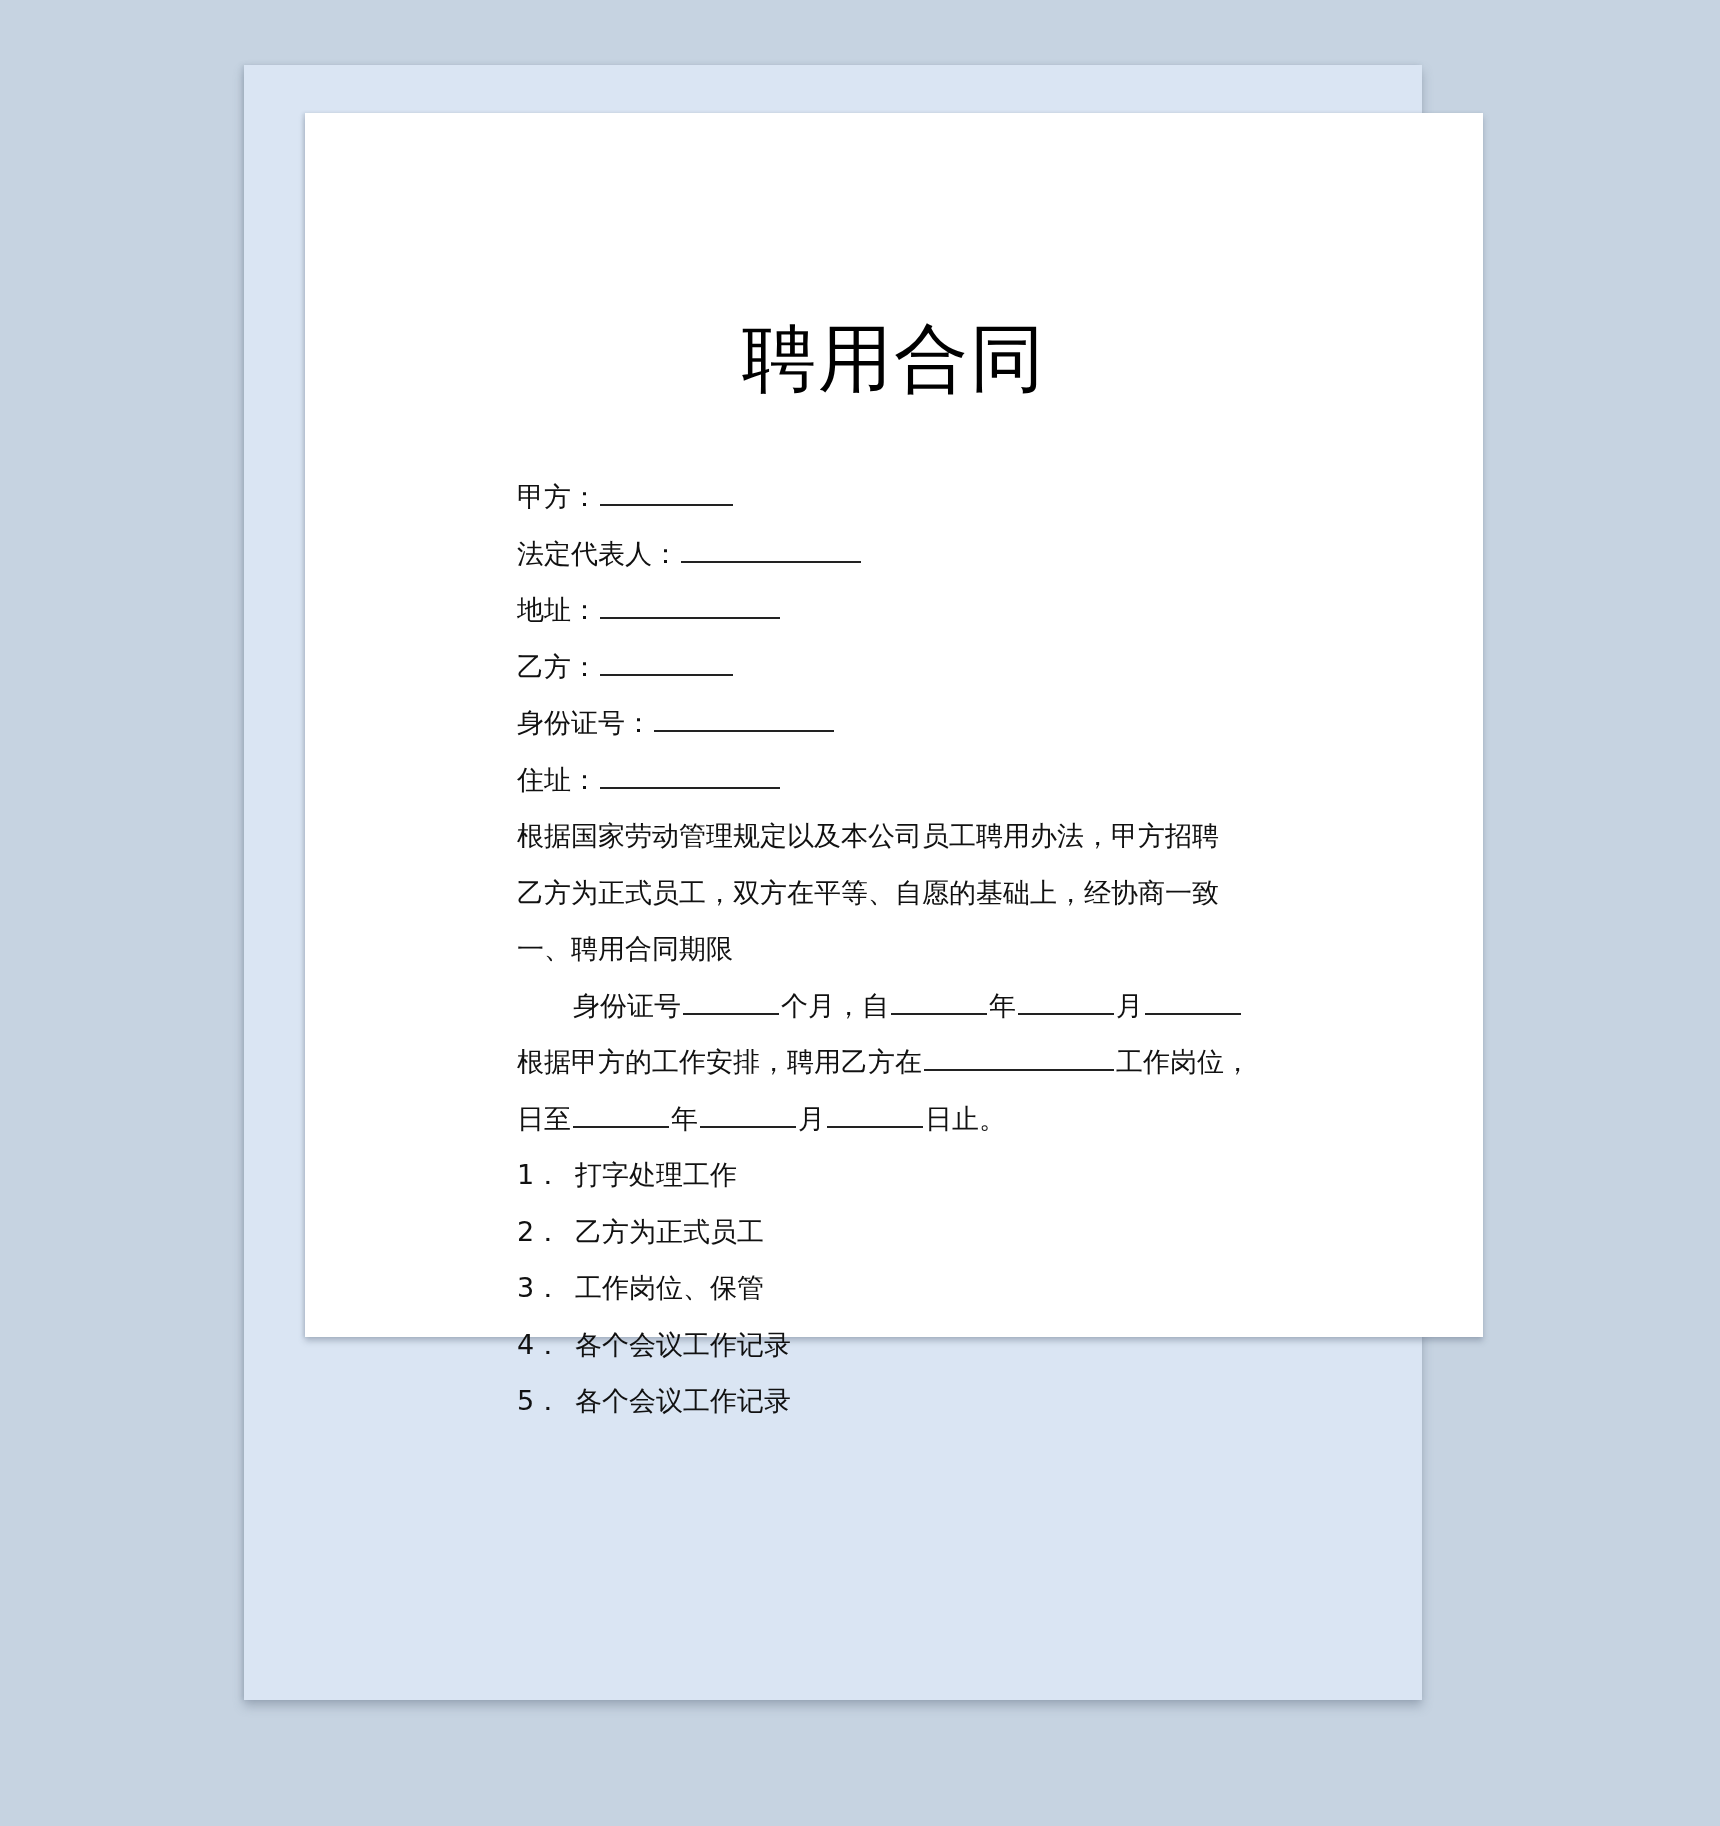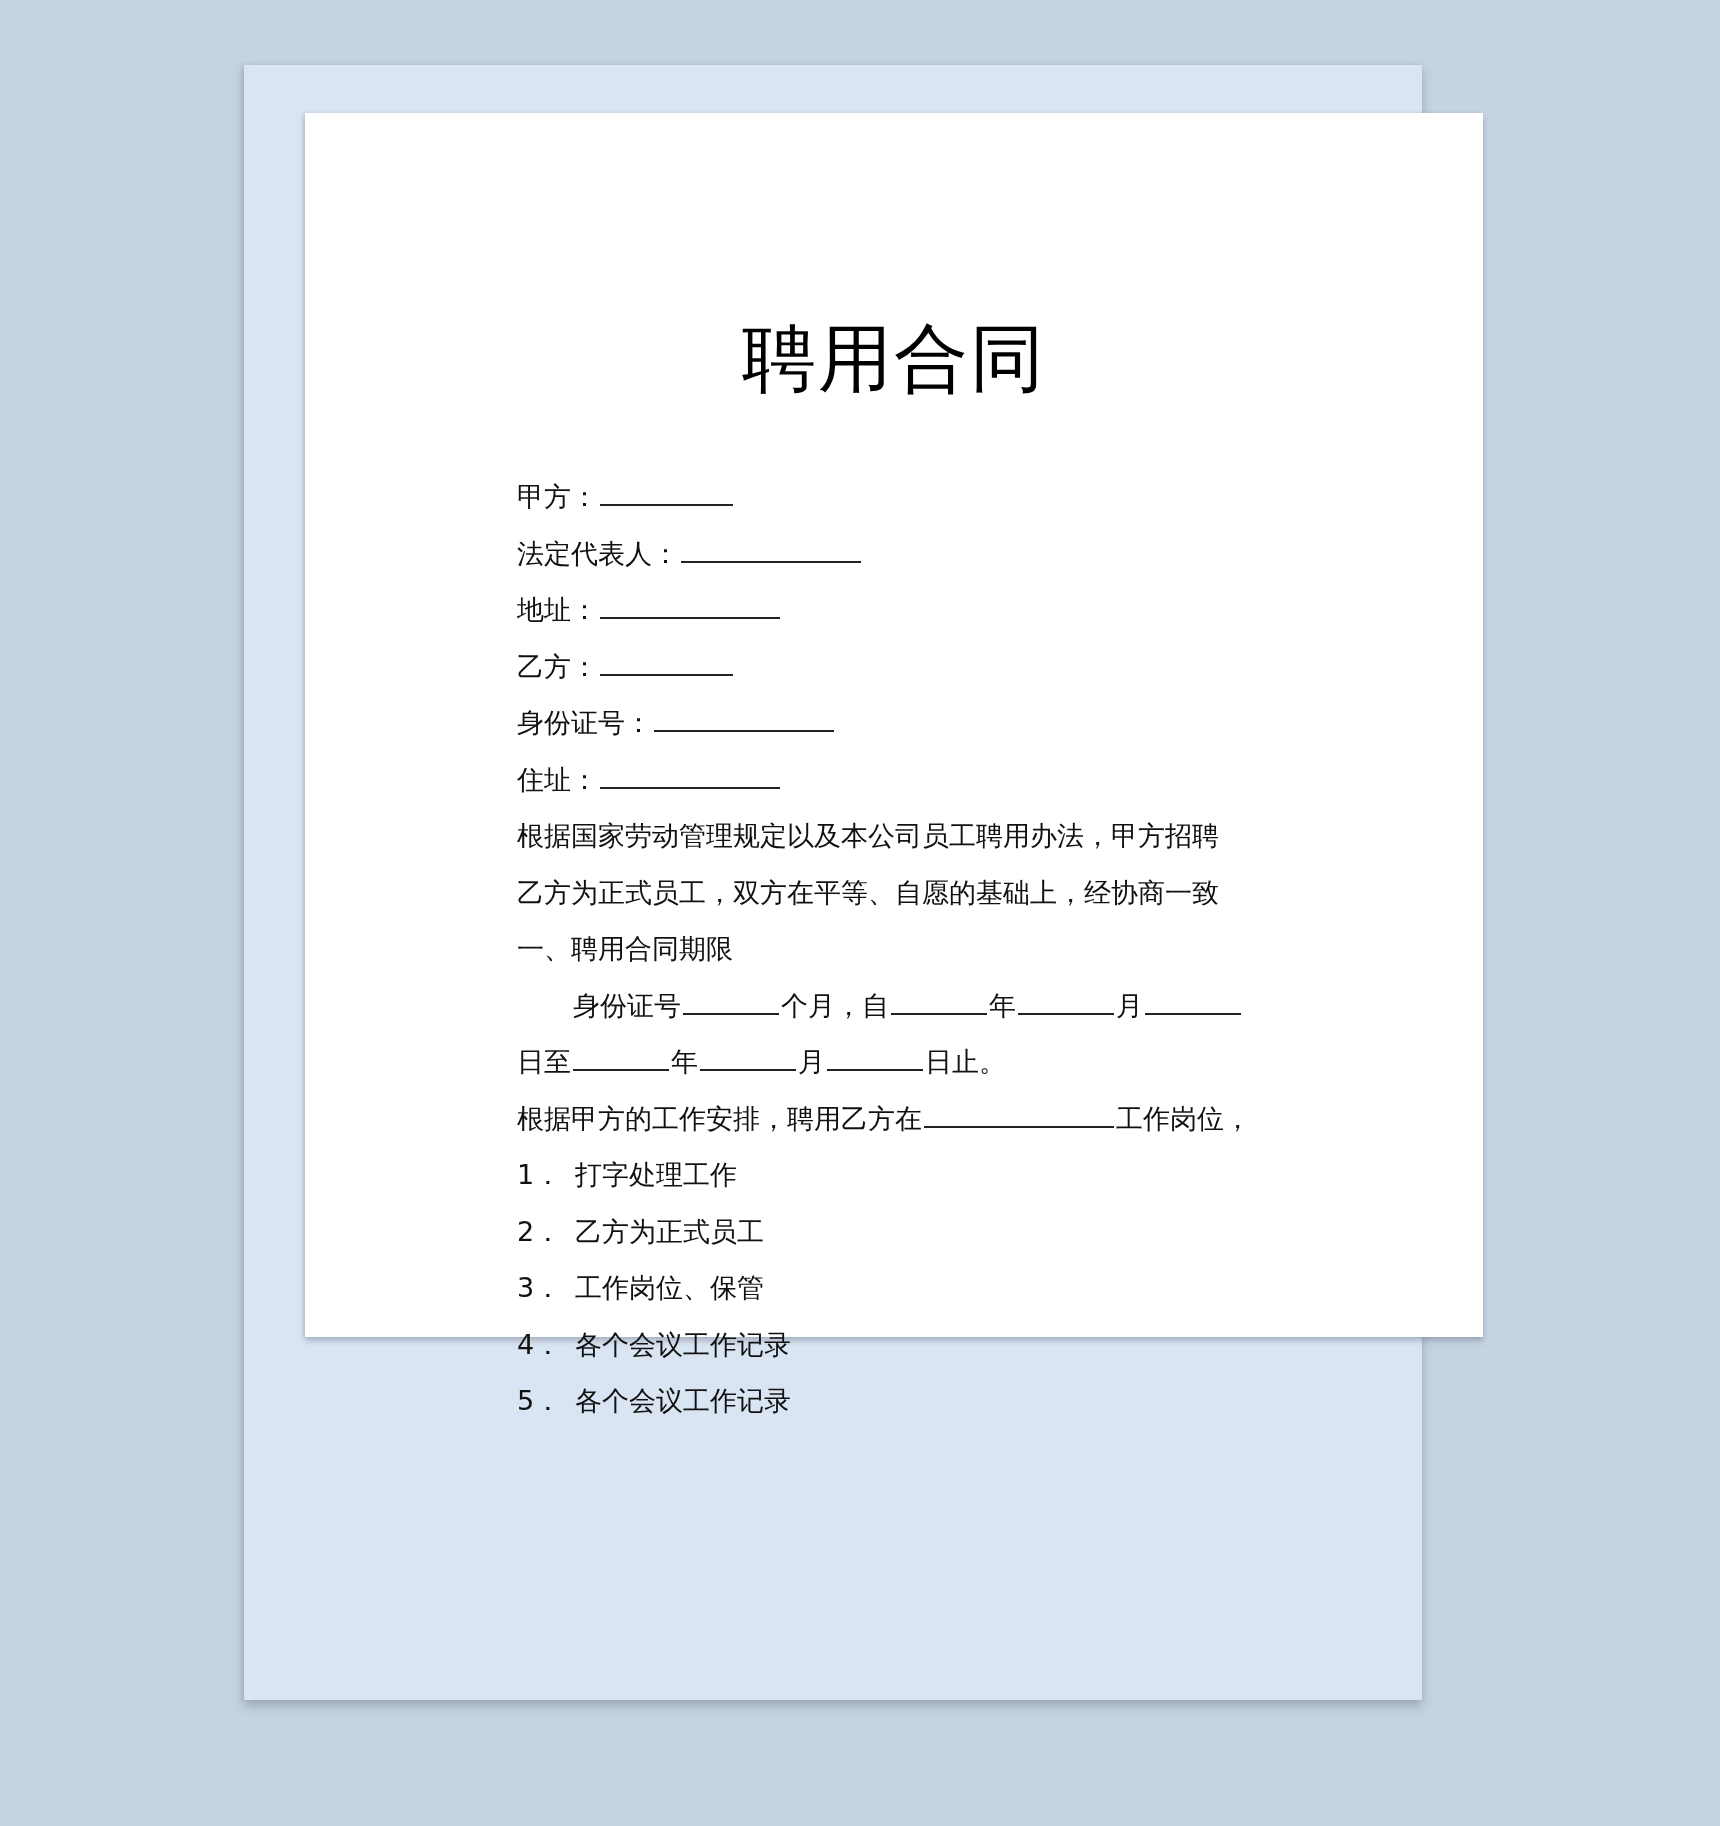--- a/index.html
+++ b/index.html
@@ -101,26 +101,26 @@
     </div>
 
     <div class="line bold">根据国家劳动管理规定以及本公司员工聘用办法，甲方招聘</div>
     <div class="line bold">乙方为正式员工，双方在平等、自愿的基础上，经协商一致</div>
 
     <div class="line bold">一、聘用合同期限</div>
 
     <div class="line indent">
       <span>身份证号</span><span class="blank" style="width:96px"></span><span>个月，自</span><span class="blank" style="width:96px"></span><span>年</span><span class="blank" style="width:96px"></span><span>月</span><span class="blank" style="width:96px"></span>
     </div>
+    <div class="line bold">
+      <span>根据甲方的工作安排，聘用乙方在</span><span class="blank" style="width:190px"></span><span>工作岗位，</span>
+    </div>
+
     <div class="line">
       <span>日至</span><span class="blank" style="width:96px"></span><span>年</span><span class="blank" style="width:96px"></span><span>月</span><span class="blank" style="width:96px"></span><span>日止。</span>
-    </div>
-
-    <div class="line bold">
-      <span>根据甲方的工作安排，聘用乙方在</span><span class="blank" style="width:190px"></span><span>工作岗位，</span>
     </div>
 
 
     <div class="line">
       <span class="list-num">1．</span><span>打字处理工作</span>
     </div>
     <div class="line">
       <span class="list-num">2．</span><span>乙方为正式员工</span>
     </div>
     <div class="line">

